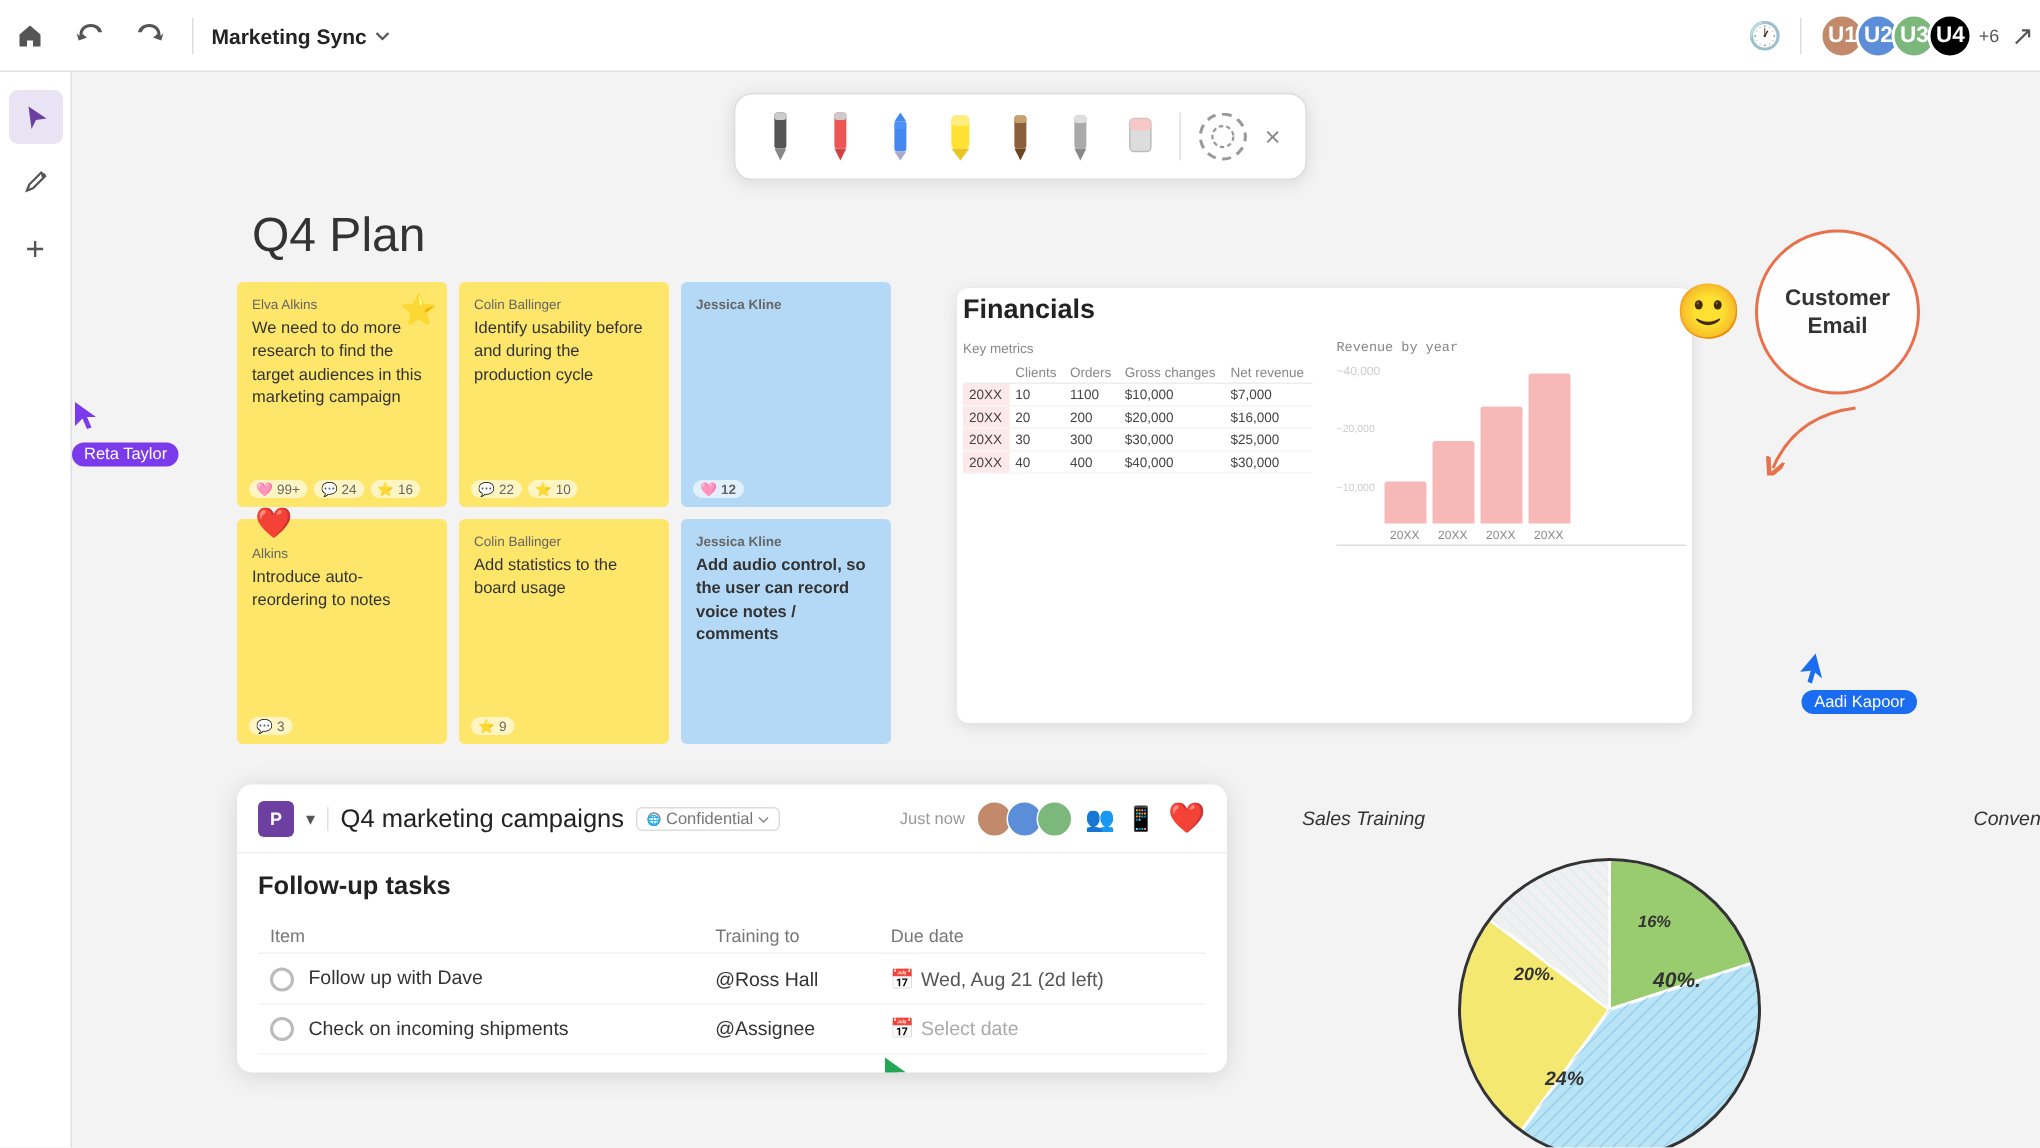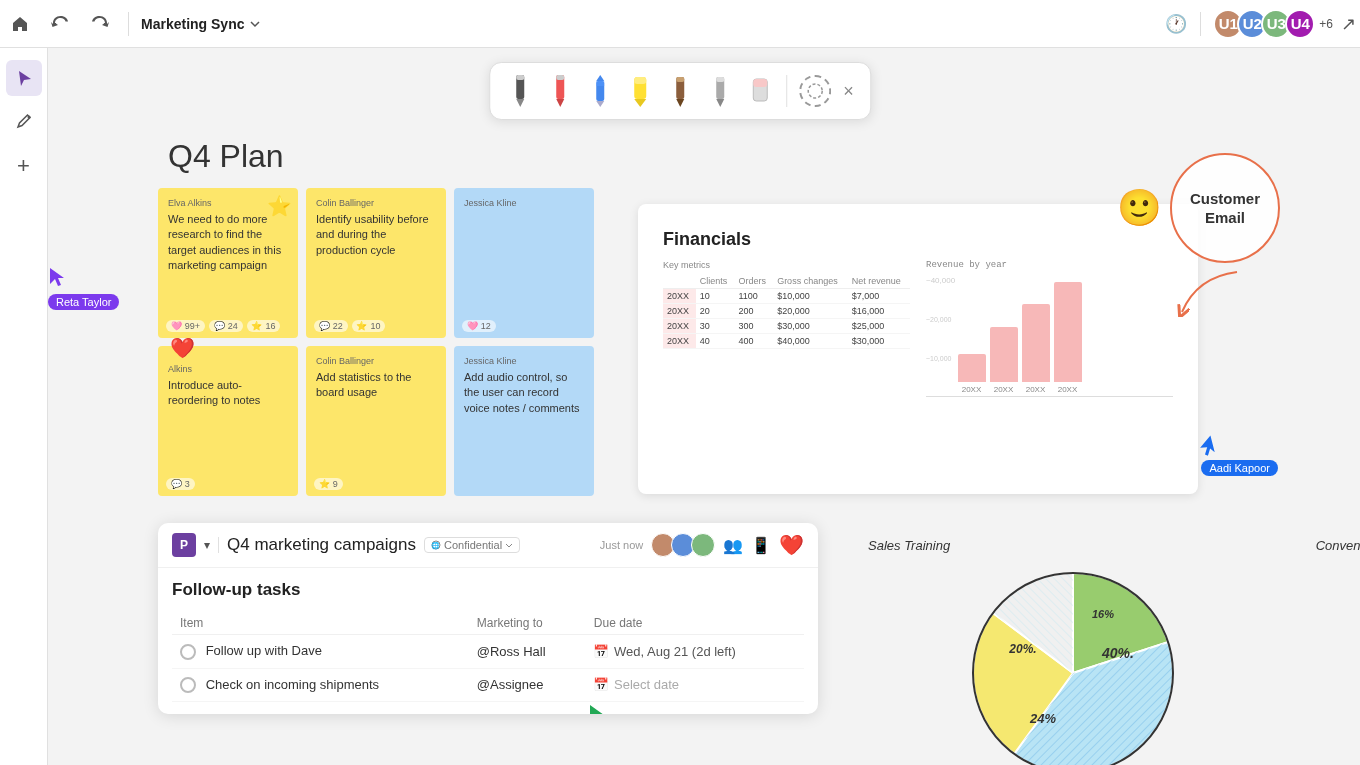--- a/index.html
+++ b/index.html
@@ -153,21 +153,21 @@
       gap: 8px;
     }
     .sticky-note {
       border-radius: 4px;
       padding: 10px;
       position: relative;
       font-size: 11px;
       color: #333;
     }
     .sticky-yellow { background: #fde66a; }
-    .sticky-blue { background: #b3d9f7; }
+    .sticky-blue { background: #b3d9f7; font-weight: bold; }
     .sticky-note .note-author {
       font-size: 9px;
       color: #666;
       margin-bottom: 4px;
     }
     .sticky-note .note-text {
       font-size: 11px;
       line-height: 1.4;
       color: #333;
     }
@@ -196,27 +196,27 @@
       font-size: 11px;
       padding: 2px 8px;
       border-radius: 10px;
       margin-top: 2px;
       white-space: nowrap;
     }
 
     
     .financials-panel {
       position: absolute;
-      top: 156px; left: 590px;
-      width: 560px;
+      top: 144px; left: 590px;
+      width: 490px;
       height: 290px;
       background: #fff;
       border-radius: 8px;
       box-shadow: 0 2px 10px rgba(0,0,0,0.1);
-      padding: 25px;
+      padding: 4px;
       overflow: hidden;
     }
     .financials-title {
       font-size: 18px;
       font-weight: 600;
       color: #222;
       margin-bottom: 10px;
     }
     .financials-content {
       display: flex;
@@ -408,21 +408,21 @@
         <path d="M3 5l4 4 4-4" stroke="#555" stroke-width="1.5" fill="none"></path>
       </svg>
   </div>
   <div class="top-bar-right">
     <div class="clock-icon">🕐</div>
     <div class="top-bar-separator"></div>
     <div class="avatar-group">
       <div class="avatar" style="background:#c28a6b;">U1</div>
       <div class="avatar" style="background:#5b8dd9;">U2</div>
       <div class="avatar" style="background:#7cb87c;">U3</div>
-      <div class="avatar" style="background:#a21caf;">U4</div>
+      <div class="avatar" style="background:#000000;">U4</div>
       <span class="avatar-count">+6</span>
     </div>
     <div class="share-icon">↗</div>
   </div>
 </div>
 
 <div class="left-sidebar">
   <div class="sidebar-btn active">
     <svg width="18" height="18" viewBox="0 0 18 18">
         <path d="M4 2l12 8-7 1-3 6z" fill="#6b3fa0"></path>
@@ -704,21 +704,21 @@
       <div class="tasks-icon">👥</div>
       <div class="tasks-icon">📱</div>
       <div class="heart-icon-red">❤️</div>
     </div>
     <div class="tasks-body">
       <div class="tasks-title">Follow-up tasks</div>
       <table class="tasks-table">
         <thead>
           <tr>
             <th>Item</th>
-            <th>Marketing to</th>
+            <th>Training to</th>
             <th>Due date</th>
           </tr>
         </thead>
         <tbody>
           <tr>
             <td>
               <span class="task-checkbox"></span>
               <span>Follow up with Dave</span>
             </td>
             <td class="task-assignee">@Ross Hall</td>

